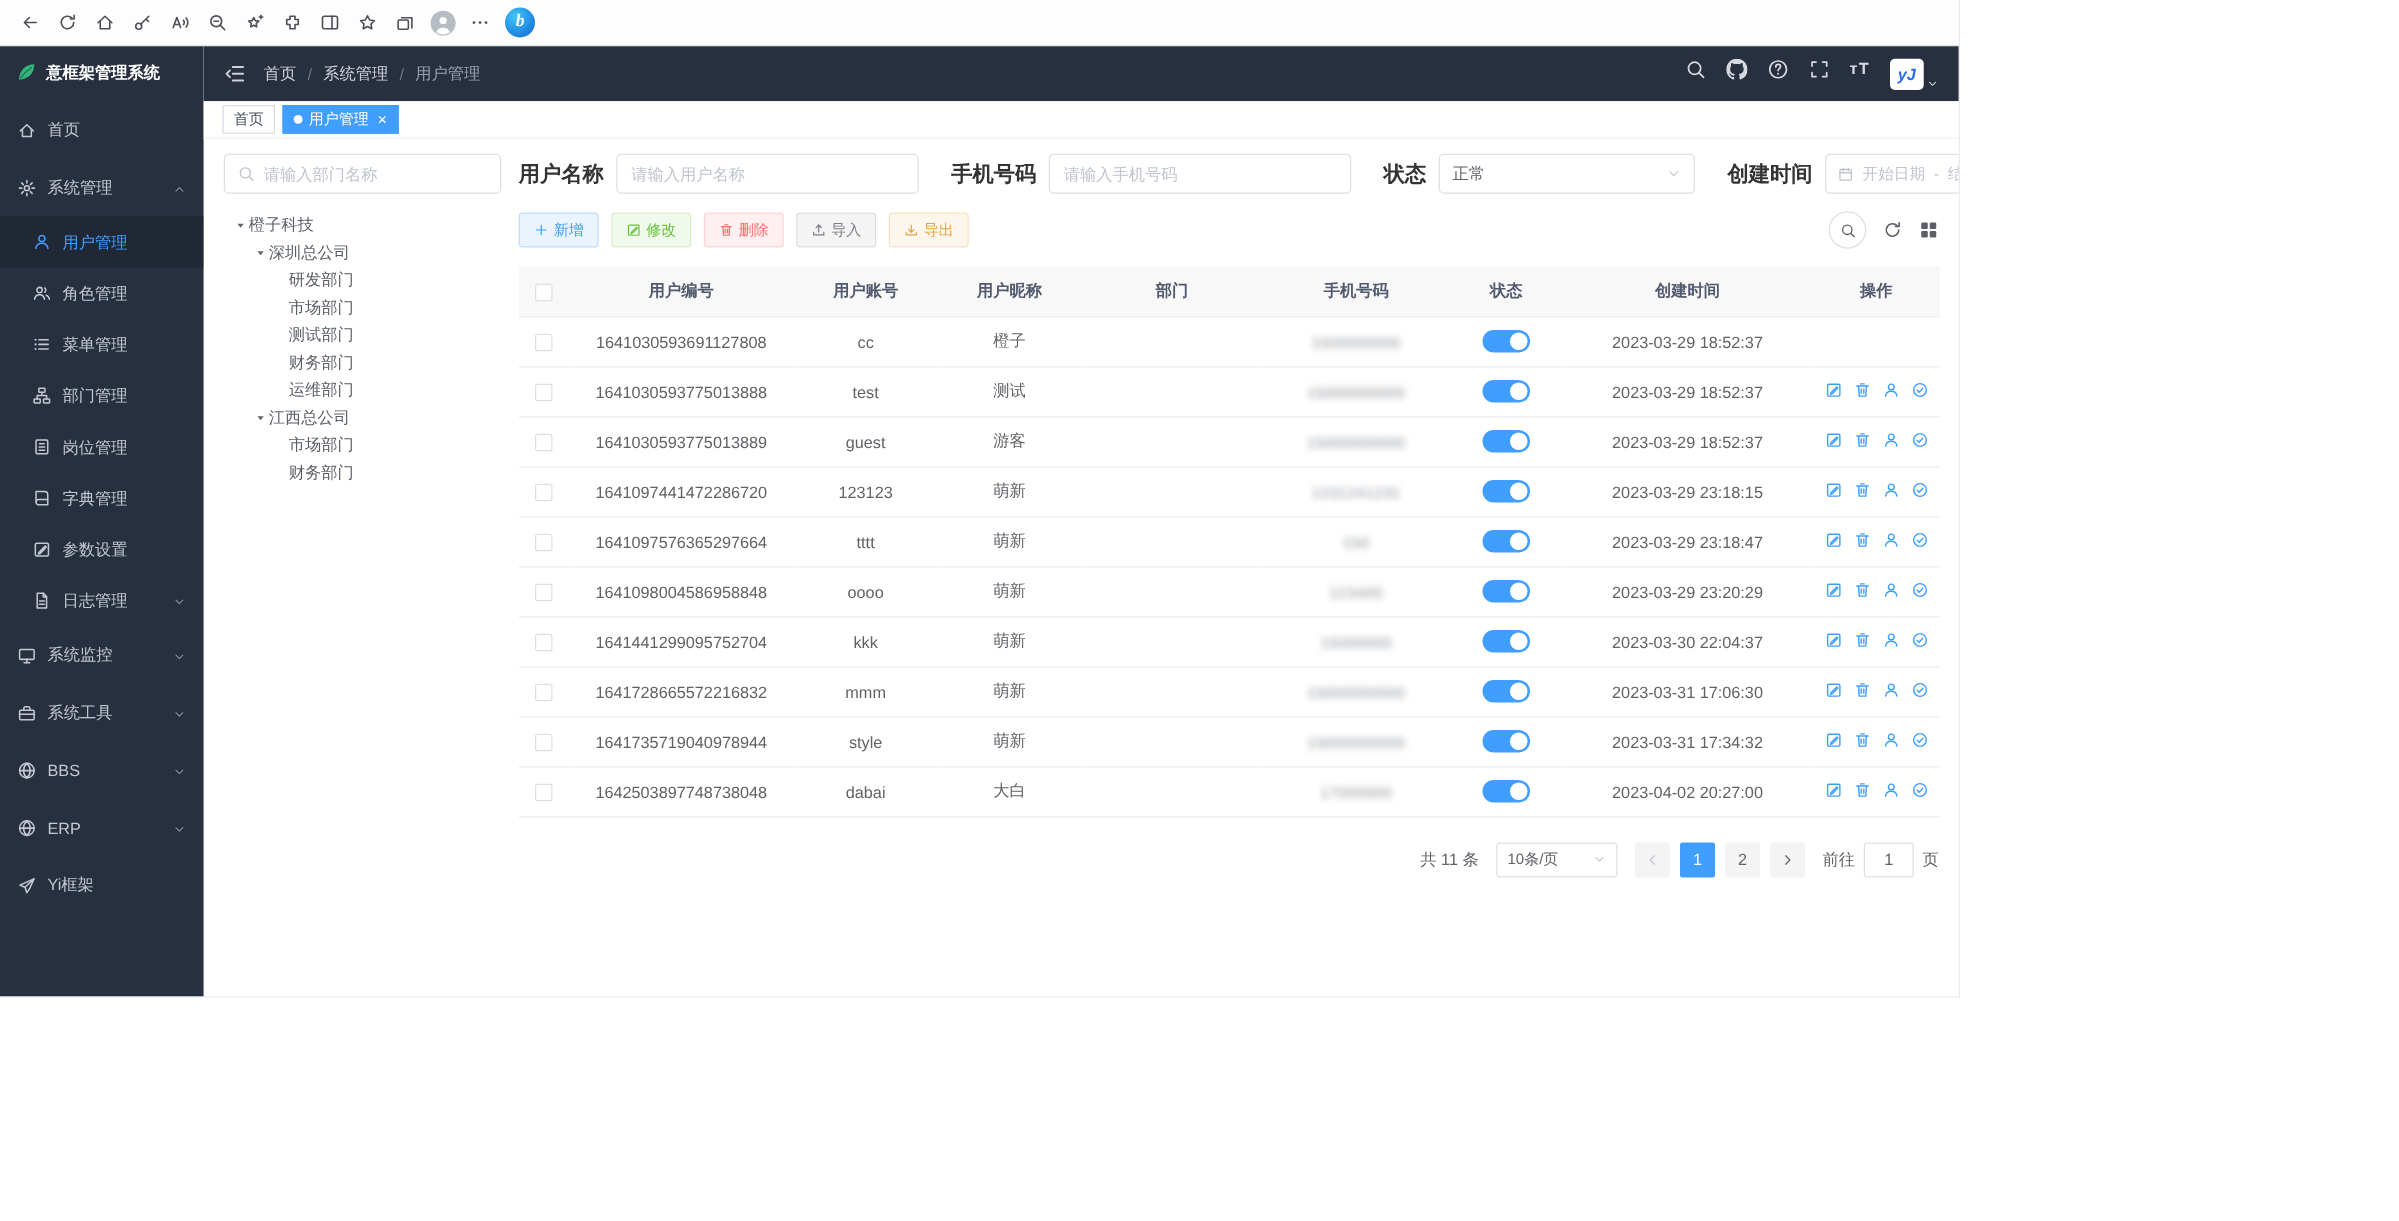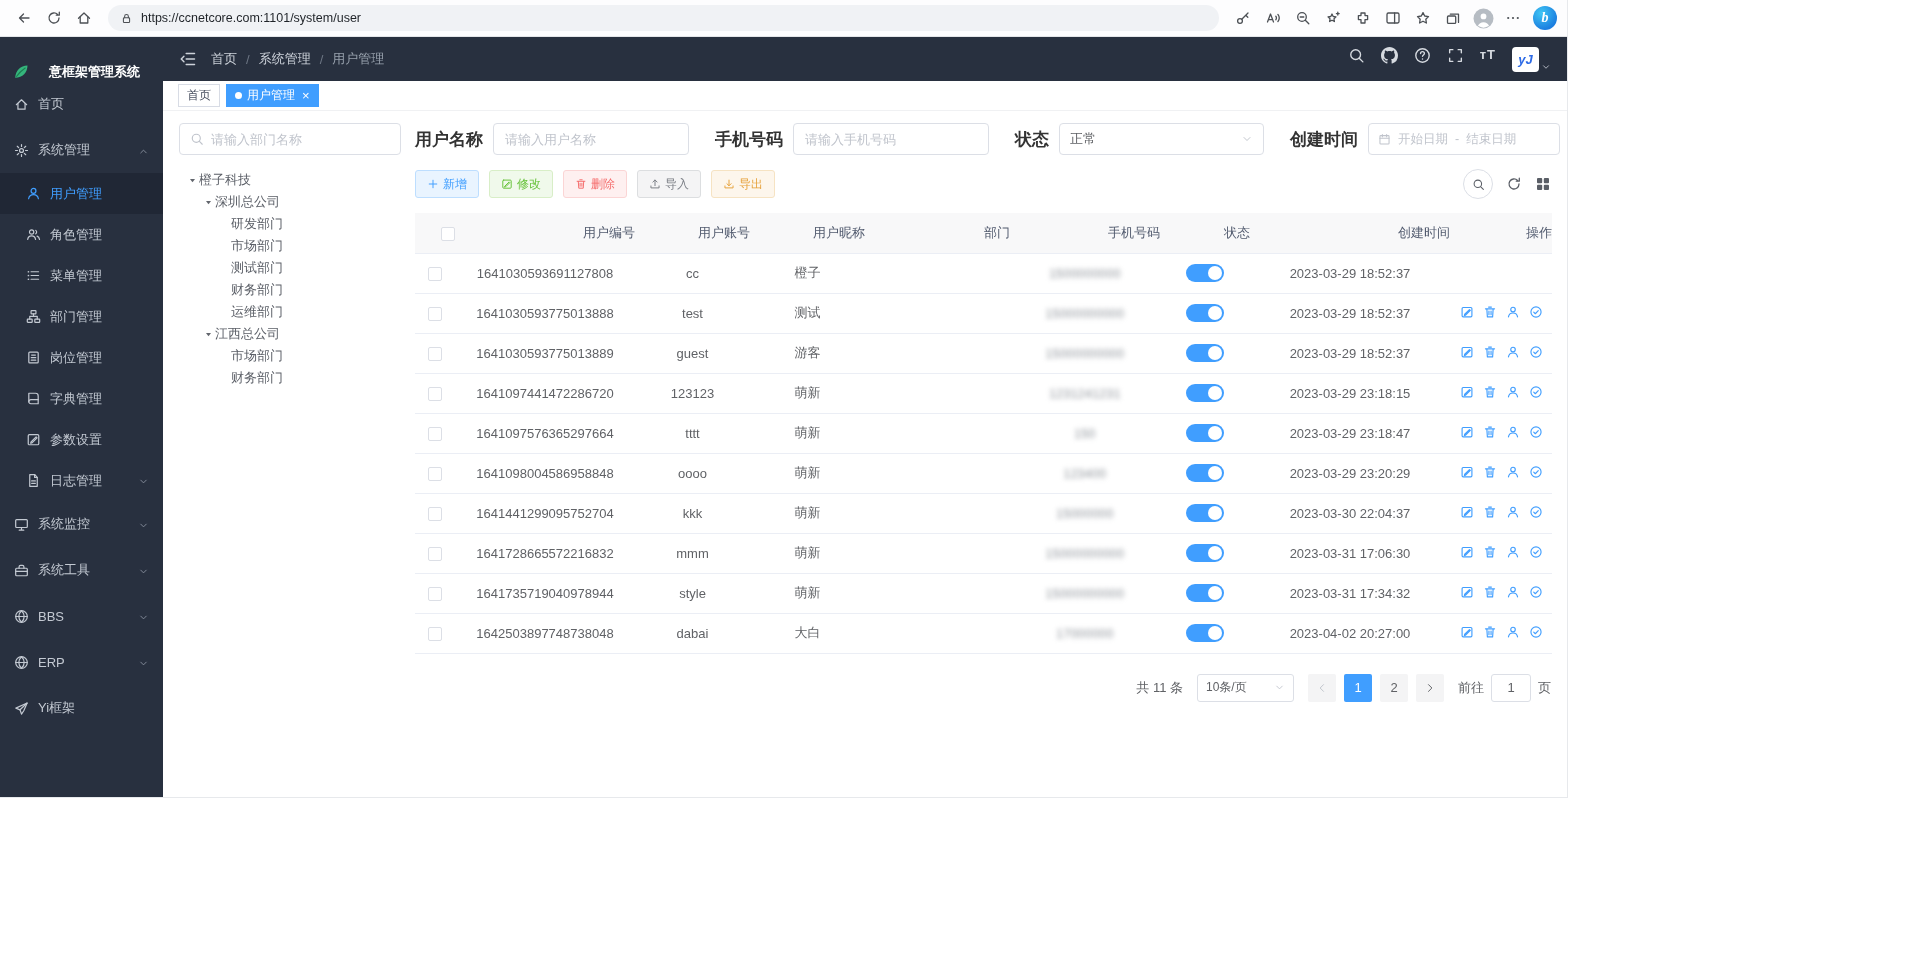--- a/index.html
+++ b/index.html
@@ -17,21 +17,21 @@
 .urlbar{flex:1;height:26px;background:#f0f2f5;border-radius:13px;display:flex;align-items:center;gap:8px;padding:0 12px;margin:0 8px;min-width:0}
 .urlbar .ulock{width:13px;height:13px;color:#4c5055;flex:none}
 .url{font-size:12.5px;color:#1f2328;white-space:nowrap;overflow:hidden}
 .chrome-right{display:flex;align-items:center;gap:2px;flex:none}
 .avatar-chrome svg{width:21px;height:21px}
 .bing{width:24px;height:24px;border-radius:50%;background:radial-gradient(circle at 35% 30%,#3fc6f4,#1b7ee0 72%);color:#fff;font-weight:bold;font-style:italic;display:inline-flex;align-items:center;justify-content:center;font-size:14px;margin-left:4px;font-family:"Liberation Serif",serif;cursor:pointer}
 
 
 .app{display:flex;height:761px}
 .sidebar{width:163px;background:#28303f;flex:none;overflow:hidden}
-.logo{height:44px;display:flex;align-items:flex-end;gap:19px;padding:0 12px;color:#fff;font-size:13px;font-weight:bold;white-space:nowrap;cursor:pointer}
+.logo{height:44px;display:flex;align-items:flex-start;gap:7px;padding:12px 12px;color:#fff;font-size:13px;font-weight:bold;white-space:nowrap;cursor:pointer}
 .logo-ic{width:18px;height:18px;flex:none}
 .menu-item{height:46px;display:flex;align-items:center;gap:9px;padding:0 14px;font-size:13px;color:#c3c9d2;cursor:pointer;white-space:nowrap}
 .menu-item.sub{height:41px;padding-left:26px}
 .menu-item .mi-ic{width:15px;height:15px;flex:none}
 .menu-item .chev{margin-left:auto;width:11px;height:11px;color:#8a92a0}
 .menu-item.active{color:#409eff;background:#202735}
 
 .main{flex:1;display:flex;flex-direction:column;background:#fff;min-width:0}
 .topbar{height:44px;background:#28303f;display:flex;align-items:center;padding:0 16px;gap:14px;color:#cdd2da;flex:none}
 .cic2{width:18px;height:18px;color:#cdd2da;cursor:pointer;flex:none}
@@ -65,21 +65,21 @@
 .tree-node .caret svg{width:9px;height:9px}
 .tree-node.l0{padding-left:6px}
 .tree-node.l1{padding-left:22px}
 .tree-node.l2{padding-left:52px}
 
 .work-col{flex:1;min-width:0;display:flex;flex-direction:column}
 .filter-row{display:flex;align-items:center}
 .f-group{display:flex;align-items:center;gap:10px;margin-right:26px}
 .f-group:last-child{margin-right:0}
 .f-label{font-size:17px;font-weight:bold;color:#333;white-space:nowrap}
-.f-input{height:32px;border:1px solid #dcdfe6;border-radius:4px;padding:0 11px;font-size:13px;color:#606266;width:196px;outline:none;font-family:inherit}
+.f-input{height:32px;border:1px solid #dcdfe6;border-radius:4px;padding:0 11px;font-size:13px;color:#606266;width:242px;outline:none;font-family:inherit}
 .f-input::placeholder{color:#c0c4cc}
 .f-select{width:205px;height:32px;border:1px solid #dcdfe6;border-radius:4px;display:flex;align-items:center;padding:0 10px;font-size:13px;color:#606266;cursor:pointer}
 .f-select .chev{margin-left:auto;width:12px;height:12px;color:#c0c4cc}
 .f-dates{width:192px;height:32px;border:1px solid #dcdfe6;border-radius:4px;display:flex;align-items:center;gap:7px;padding:0 9px;font-size:12.5px;color:#c0c4cc;cursor:pointer;white-space:nowrap}
 .f-dates .dic{width:13px;height:13px;flex:none}
 
 .btn-row{display:flex;align-items:center;gap:10px;margin-top:13px}
 .btn-primary,.btn-plain{height:32px;padding:0 15px;border-radius:4px;font-size:13px;display:inline-flex;align-items:center;gap:5px;cursor:pointer;font-family:inherit}
 .btn-primary{background:#409eff;border:1px solid #409eff;color:#fff}
 .btn-plain{background:#fff;border:1px solid #dcdfe6;color:#606266}
@@ -92,21 +92,21 @@
 .tb-edit{background:#f0f9eb;border-color:#d8eec7;color:#67c23a}
 .tb-del{background:#fef0f0;border-color:#fbd5d5;color:#f56c6c}
 .tb-imp{background:#f4f4f5;border-color:#dcdee0;color:#7a7e85}
 .tb-exp{background:#fdf6ec;border-color:#f6e3c3;color:#e6a23c}
 .tb-right{margin-left:auto;display:flex;align-items:center;gap:13px;color:#5a5e66}
 .tb-circle{width:30px;height:30px;border:1px solid #dcdfe6;border-radius:50%;display:inline-flex;align-items:center;justify-content:center;cursor:pointer}
 .tb-circle .bic{width:13px;height:13px}
 .tb-ic{width:16px;height:16px;cursor:pointer}
 
 table.users{width:100%;border-collapse:collapse;margin-top:14px;table-layout:fixed}
-.users th{height:40px;background:#f8f8f9;color:#515a6e;font-size:13px;font-weight:normal;border-bottom:1px solid #ebeef5;text-align:right;white-space:nowrap}
+.users th{height:40px;background:#f8f8f9;color:#515a6e;font-size:13px;font-weight:bold;border-bottom:1px solid #ebeef5;text-align:center;white-space:nowrap}
 .users td{height:40px;border-bottom:1px solid #ebeef5;font-size:13px;color:#606266;text-align:center;white-space:nowrap;overflow:hidden}
 .cb{width:14px;height:14px;border:1px solid #dcdfe6;border-radius:2px;display:inline-block;background:#fff;vertical-align:middle;cursor:pointer}
 .toggle{width:38px;height:18px;border-radius:9px;background:#409eff;position:relative;display:inline-block;cursor:pointer;vertical-align:middle}
 .toggle::after{content:"";position:absolute;right:2px;top:2px;width:14px;height:14px;border-radius:50%;background:#fff}
 .phone-blur{filter:blur(2.6px);color:#8a8f96;font-size:12px;letter-spacing:.5px;user-select:none}
 .row-actions{display:inline-flex;align-items:center;gap:9px;color:#409eff}
 .row-actions .ra{width:14px;height:14px;cursor:pointer;display:inline-flex}
 
 .pager{display:flex;align-items:center;justify-content:flex-end;gap:14px;margin-top:20px;padding-bottom:24px;font-size:13px;color:#606266}
 .pg-size{width:97px;height:28px;border:1px solid #dcdfe6;border-radius:3px;display:flex;align-items:center;padding:0 8px;font-size:12px;color:#606266;cursor:pointer}
@@ -135,29 +135,20 @@
           <path d="M13 8a5 5 0 1 1-1.4-3.5"></path>
           <path d="M13.3 2.2v3h-3"></path>
         </svg>
       </span>
     <span class="cic" data-icon="home">
         <svg class="st" viewBox="0 0 16 16">
           <path d="M2.5 8.2 8 3l5.5 5.2"></path>
           <path d="M4.2 7v6h7.6V7"></path>
         </svg>
       </span>
-    <div class="urlbar">
-      <span class="ulock" data-icon="lock">
-          <svg class="st" viewBox="0 0 16 16">
-            <rect x="4.2" y="7" width="7.6" height="6" rx="1"></rect>
-            <path d="M5.7 7V5.4a2.3 2.3 0 0 1 4.6 0V7"></path>
-          </svg>
-        </span>
-      <span class="url">https://ccnetcore.com:1101/system/user</span>
-    </div>
     <div class="chrome-right">
       <span class="cic" data-icon="key">
           <svg class="st" viewBox="0 0 16 16">
             <circle cx="5" cy="11" r="2.4"></circle>
             <path d="M6.8 9.2 13 3M10.8 5.2l2 2"></path>
           </svg>
         </span>
       <span class="cic" data-icon="readaloud">
           <svg class="st" viewBox="0 0 16 16">
             <path d="M2.5 12 5.5 4l3 8M3.4 9.6h4.2"></path>

